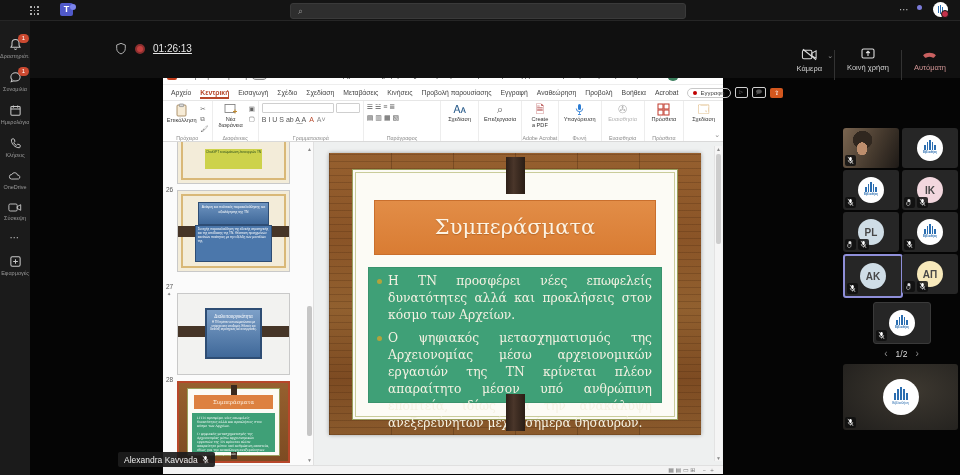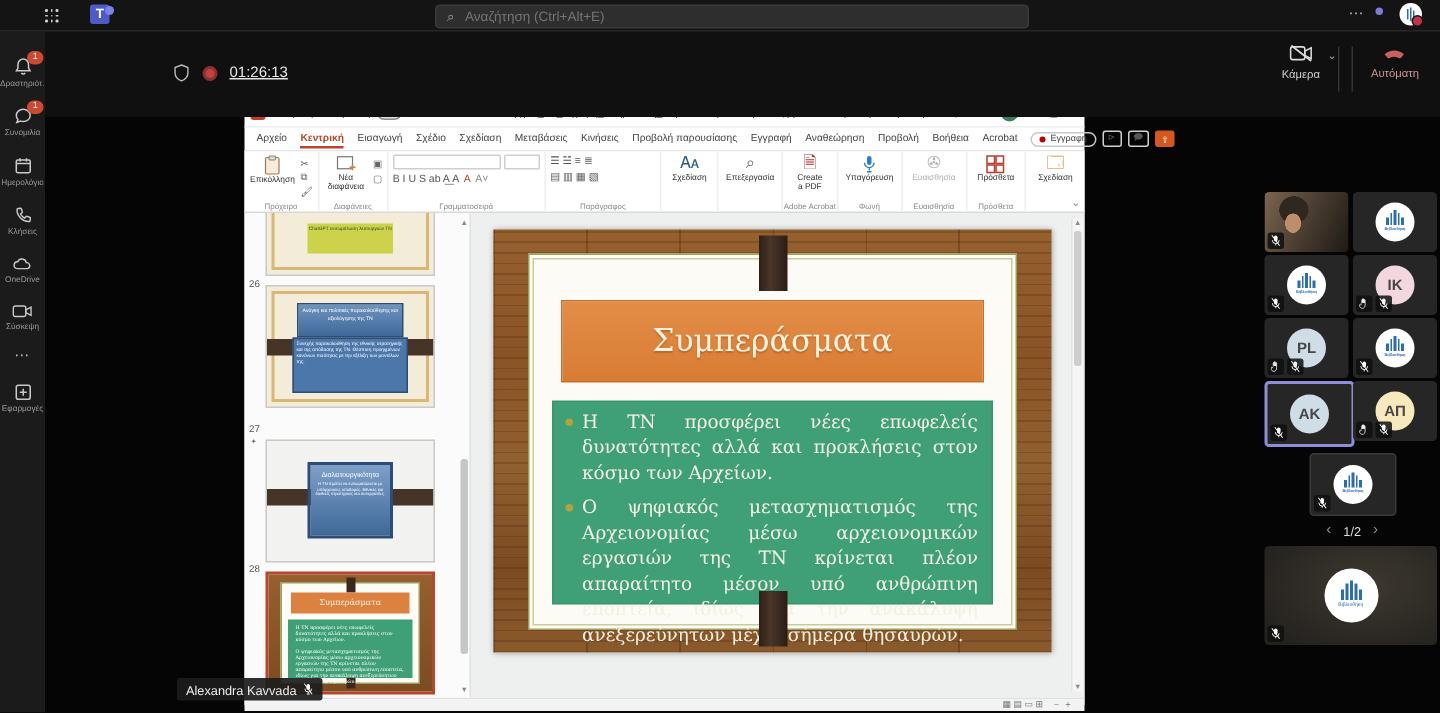--- a/index.html
+++ b/index.html
@@ -24,21 +24,21 @@
   .sb-item{width:30px;display:flex;flex-direction:column;align-items:center;position:relative;cursor:pointer;}
   .sb-item svg{display:block;}
   .sb-lbl{font-size:5.5px;color:#9a9a9a;margin-top:2px;max-width:30px;overflow:hidden;white-space:nowrap;}
   .sb-badge{position:absolute;top:-4px;right:1px;min-width:9px;height:9px;background:#cc4a31;border-radius:5px;color:#fff;font-size:6px;line-height:9px;text-align:center;padding:0 1px;}
   .sb-more{color:#bdbdbd;font-size:10px;letter-spacing:1px;line-height:10px;}
   
   .meetbar{position:absolute;left:30px;top:20px;width:930px;height:58px;background:#101010;z-index:20;}
   .rec-wrap{position:absolute;left:85px;top:22px;display:flex;align-items:center;gap:8px;}
   .timer{color:#e6e6e6;font-size:10px;text-decoration:underline;}
   .rec-dot{width:10px;height:10px;border-radius:50%;border:2px solid #8d2f2f;background:#c4403f;box-sizing:border-box;}
-  .controls{position:absolute;right:6px;top:5px;display:flex;align-items:flex-start;}
+  .controls{position:absolute;right:6px;top:24px;display:flex;align-items:flex-start;}
   .ctrl{display:flex;flex-direction:column;align-items:center;padding:4px 8px;position:relative;cursor:pointer;}
   .ctrl-lbl{font-size:7.5px;color:#cfcfcf;margin-top:3px;}
   .ctrl .chev{position:absolute;right:-3px;top:8px;color:#9a9a9a;font-size:7px;}
   .vsep{width:1px;height:30px;background:#333;margin:6px 4px 0 4px;}
   .leave .ctrl-lbl{color:#cf9494;}
   
   .stage{position:absolute;left:30px;top:78px;width:930px;height:397px;background:#050505;z-index:5;}
   .nametag{position:absolute;left:118px;top:452px;height:15px;background:rgba(28,28,28,.92);border-radius:2px;display:flex;align-items:center;gap:4px;padding:0 6px;z-index:25;}
   .nametag span{color:#eee;font-size:8.5px;}
   
@@ -152,21 +152,20 @@
     <i style="left:0;top:3.5px"></i>
       <i style="left:3.5px;top:3.5px"></i>
       <i style="left:7px;top:3.5px"></i>
     <i style="left:0;top:7px"></i>
       <i style="left:3.5px;top:7px"></i>
       <i style="left:7px;top:7px"></i>
   </div>
   <div class="tlogo">T</div>
   <div class="searchbox">
     <span class="s-ic">⌕</span>
-    <input placeholder="Αναζήτηση (Ctrl+Alt+E)" style="">
   </div>
   <div class="top-more">⋯</div>
   <div class="top-dot"></div>
   <div class="top-avatar">
     <i style="height:7px"></i>
       <i style="height:9px"></i>
       <i style="height:6px"></i>
   </div>
 </div>
 
@@ -235,20 +234,27 @@
     <div class="ctrl">
       <svg width="17" height="13" viewBox="0 0 18 13">
           <rect x="1.5" y="2" width="10" height="9" rx="1.5" fill="none" stroke="#dcdcdc" stroke-width="1.1"></rect>
           <path d="m11.5 5 4.5-2.4v7.8L11.5 8z" fill="none" stroke="#dcdcdc" stroke-width="1.1"></path>
           <path d="M2 1 16 12" stroke="#dcdcdc" stroke-width="1.2"></path>
         </svg>
       <span class="ctrl-lbl">Κάμερα</span>
       <span class="chev">⌄</span>
     </div>
     <div class="vsep"></div>
+    <div class="ctrl">
+      <svg width="14" height="12" viewBox="0 0 14 12">
+          <rect x="1" y="1" width="12" height="9" rx="1.5" fill="none" stroke="#dcdcdc" stroke-width="1.1"></rect>
+          <path d="M7 8V3.4M5.2 5 7 3.2 8.8 5" fill="none" stroke="#dcdcdc" stroke-width="1.1"></path>
+        </svg>
+      <span class="ctrl-lbl">Κοινή χρήση</span>
+    </div>
     <div class="vsep"></div>
     <div class="ctrl leave">
       <svg width="17" height="12" viewBox="0 0 18 12">
           <path d="M2.2 7.2c4-3.4 9.6-3.4 13.6 0l-1.7 2.2c-.5.6-1.3.8-2 .4-1.9-1.1-4.3-1.1-6.2 0-.7.4-1.5.2-2-.4z" fill="#c96060"></path>
         </svg>
       <span class="ctrl-lbl">Αυτόματη</span>
     </div>
   </div>
 </div>
 

